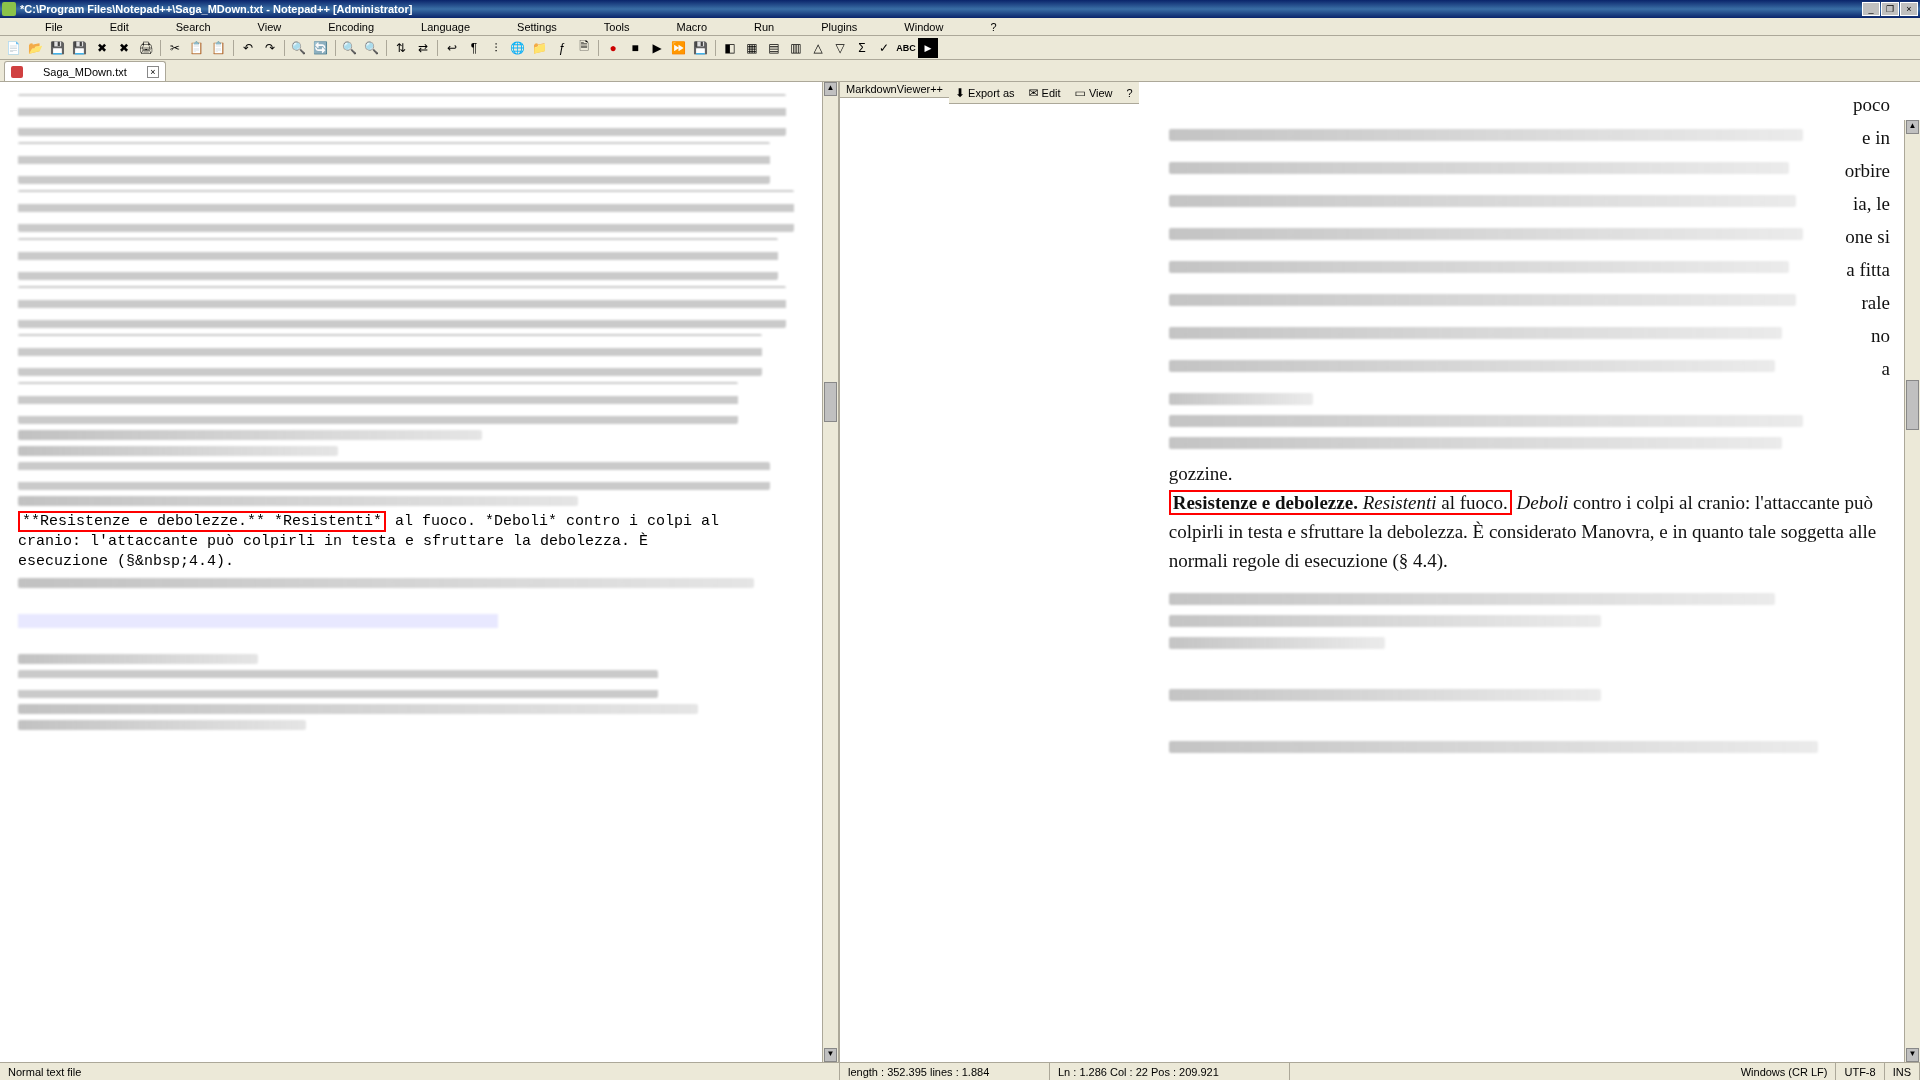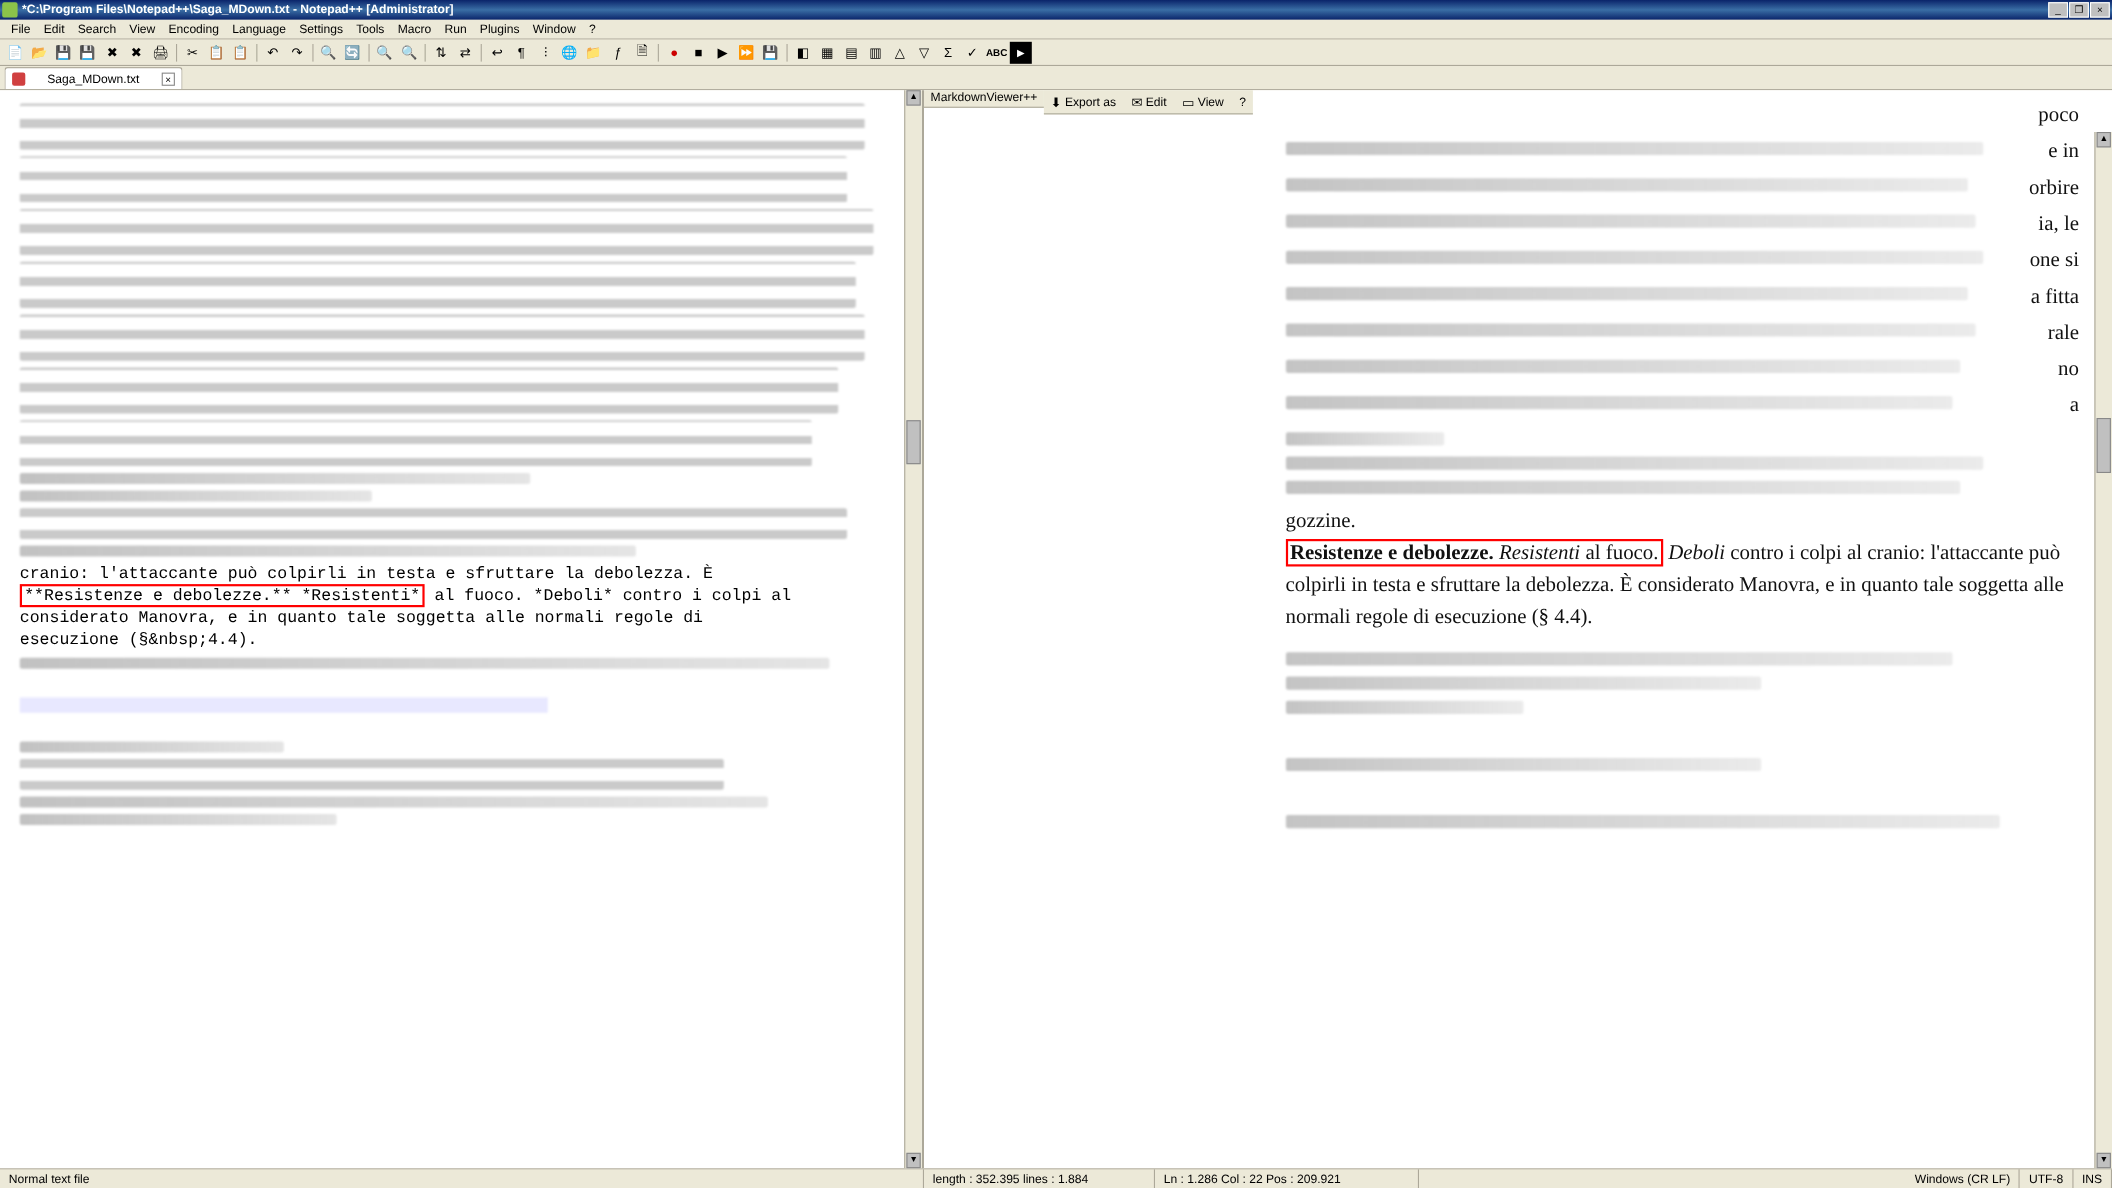--- a/index.html
+++ b/index.html
@@ -7,21 +7,21 @@
 
 
 .titlebar { height: 18px; background: linear-gradient(to bottom, #0a246a 0%, #3a6ea5 50%, #0a246a 100%); color: #fff; display: flex; align-items: center; padding: 0 2px; font-size: 11px; }
 .titlebar .icon { width: 14px; height: 14px; background: #8bc34a; margin-right: 4px; border-radius: 2px; }
 .titlebar .title { flex: 1; font-weight: bold; }
 .titlebar .winbtns { display: flex; gap: 1px; }
 .titlebar .winbtn { width: 18px; height: 14px; background: #c0c0c0; border: 1px solid #fff; font-size: 9px; text-align: center; line-height: 12px; color: #000; cursor: pointer; }
 
 
 .menubar { height: 18px; background: #ece9d8; border-bottom: 1px solid #aca899; display: flex; align-items: center; padding: 0 4px; font-size: 11px; }
-.menubar span { padding: 2px 6px; cursor: pointer; }
+.menubar span { padding: 2px 6px; cursor: pointer; margin-left: 35px; }
 
 
 .toolbar { height: 24px; background: #ece9d8; border-bottom: 1px solid #aca899; display: flex; align-items: center; padding: 0 4px; gap: 2px; }
 .tb-btn { width: 20px; height: 20px; border: 1px solid transparent; display: flex; align-items: center; justify-content: center; cursor: pointer; font-size: 12px; }
 .tb-sep { width: 1px; height: 16px; background: #aca899; margin: 0 2px; }
 
 
 .tabbar { height: 22px; background: #ece9d8; display: flex; align-items: end; padding: 0 4px; border-bottom: 1px solid #aca899; }
 .tab { height: 20px; background: #fff; border: 1px solid #aca899; border-bottom: none; padding: 2px 6px; display: flex; align-items: center; gap: 20px; font-size: 11px; border-radius: 3px 3px 0 0; }
 .tab .tabicon { width: 12px; height: 12px; background: #d04040; border-radius: 2px; }
@@ -164,25 +164,24 @@
       <div class="blurpara" style="width:94%"></div>
       <div class="blurpara" style="width:97%"></div>
       <div class="blurpara" style="width:95%"></div>
       <div class="blurpara" style="width:96%"></div>
       <div class="blurpara" style="width:93%"></div>
       <div class="blurpara" style="width:90%"></div>
       <div class="blurline" style="width:58%"></div>
       <div class="blurline" style="width:40%"></div>
       <div class="blurpara" style="width:94%;height:28px"></div>
       <div class="blurline" style="width:70%"></div>
-      <div>cranio: l'attaccante può colpirli in testa e sfruttare la debolezza. È</div>
       <div>
         <span class="red-box-1">**Resistenze e debolezze.** *Resistenti*</span><span> al fuoco. *Deboli* contro i colpi al</span>
       </div>
-      <div>considerato Manovra, e in quanto tale soggetta alle normali regole di</div>
+      <div>cranio: l'attaccante può colpirli in testa e sfruttare la debolezza. È</div>
       <div>esecuzione (§&amp;nbsp;4.4).</div>
       <div class="blurline" style="width:92%"></div>
       <div style="height:16px"></div>
       <div class="highlight-line" style="width:60%"></div>
       <div style="height:16px"></div>
       <div class="blurline" style="width:30%"></div>
       <div class="blurpara" style="width:80%;height:28px"></div>
       <div class="blurline" style="width:85%"></div>
       <div class="blurline" style="width:36%"></div>
     </div>

